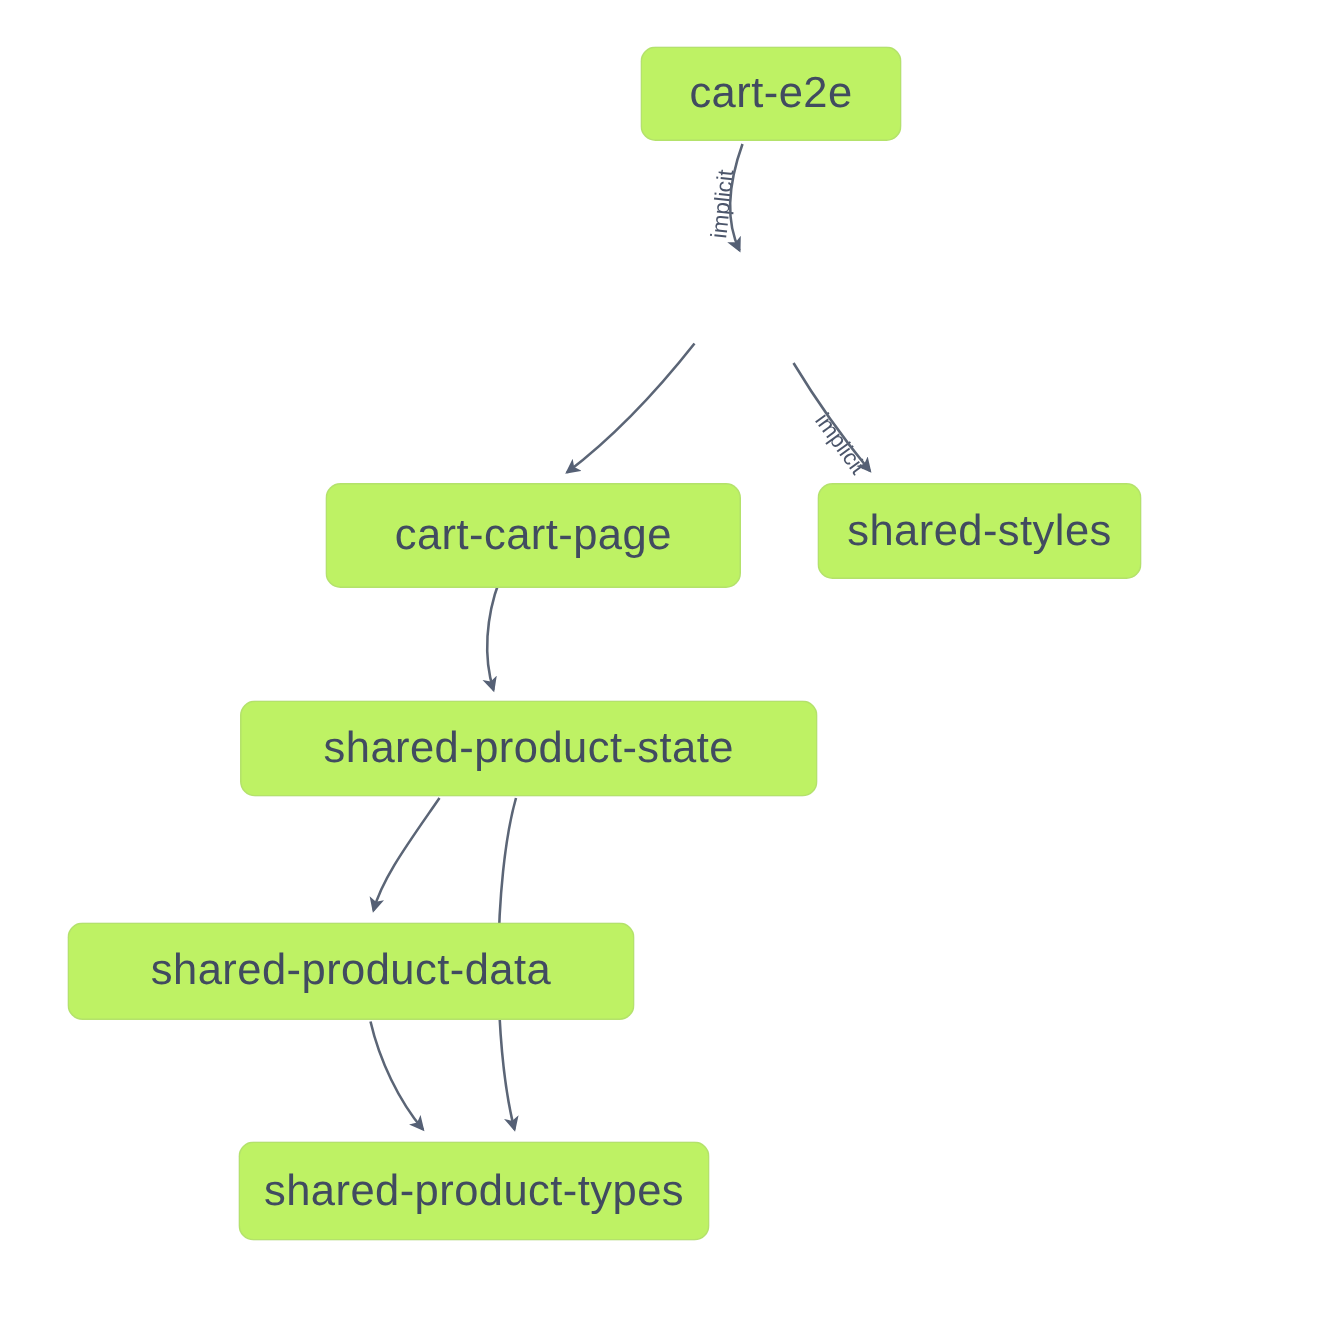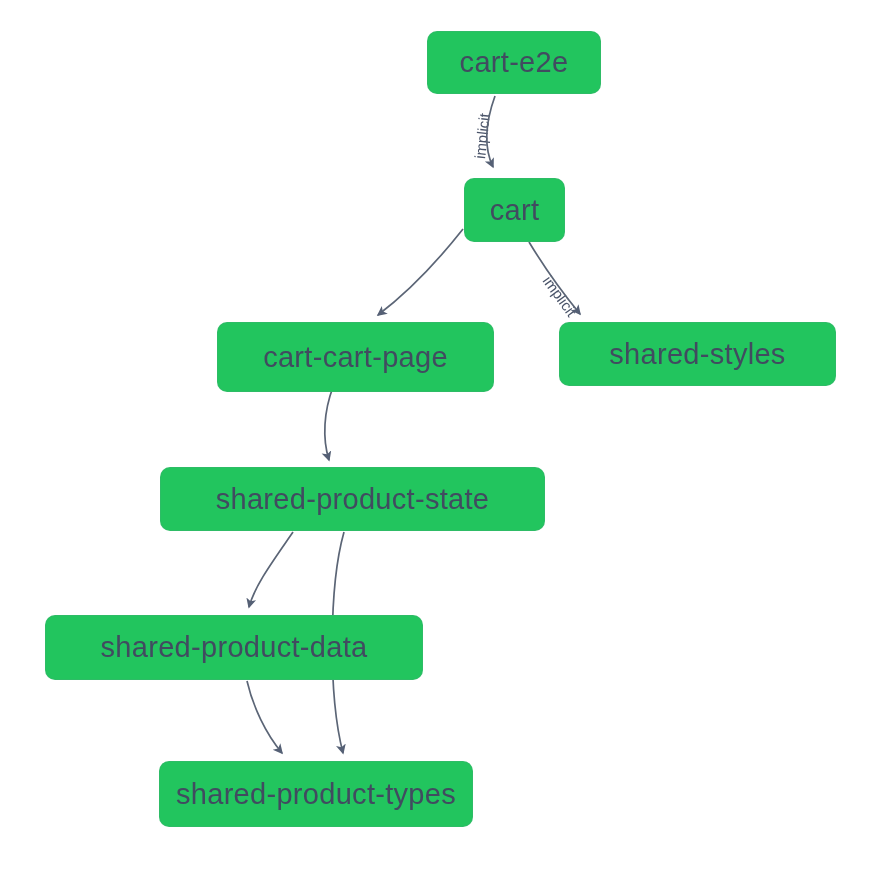--- a/index.html
+++ b/index.html
@@ -23,21 +23,21 @@
     pointer-events: none;
   }
   .edges-svg path.edge {
     fill: none;
     stroke: #5b6576;
     stroke-width: 1.7;
   }
   .node {
     position: absolute;
     z-index: 3;
-    background: #22c55e;
+    background: #bef264;
     border: 1px solid rgba(120,134,156,0.14);
     border-radius: 10px;
     box-sizing: border-box;
     display: flex;
     align-items: center;
     justify-content: center;
     cursor: pointer;
   }
   .node span {
     font-size: 29px;
@@ -74,29 +74,26 @@
     <path class="edge" d="M 333 387 C 324 411 322 438 329 460" marker-end="url(#arrowhead)"></path>
     <path class="edge" d="M 293 532 C 273 561 255 585 249 607" marker-end="url(#arrowhead)"></path>
     <path class="edge" d="M 344 532 C 329 585 328 695 343 753" marker-end="url(#arrowhead)"></path>
     <path class="edge" d="M 247 681 C 253 707 266 734 282 753" marker-end="url(#arrowhead)"></path>
   </svg>
 
   <div class="node" style="left:427px; top:31px; width:174px; height:63px">
     <span>cart-e2e</span>
   </div>
 
-  <div class="node" style="left:464px; top:178px; width:101px; height:64px">
-    <span>cart</span>
-  </div>
 
   <div class="node" style="left:217px; top:322px; width:277px; height:70px">
     <span>cart-cart-page</span>
   </div>
 
-  <div class="node" style="left:559px; top:322px; width:277px; height:64px">
+  <div class="node" style="left:545px; top:322px; width:216px; height:64px">
     <span>shared-styles</span>
   </div>
 
   <div class="node" style="left:160px; top:467px; width:385px; height:64px">
     <span>shared-product-state</span>
   </div>
 
   <div class="node" style="left:45px; top:615px; width:378px; height:65px">
     <span>shared-product-data</span>
   </div>

